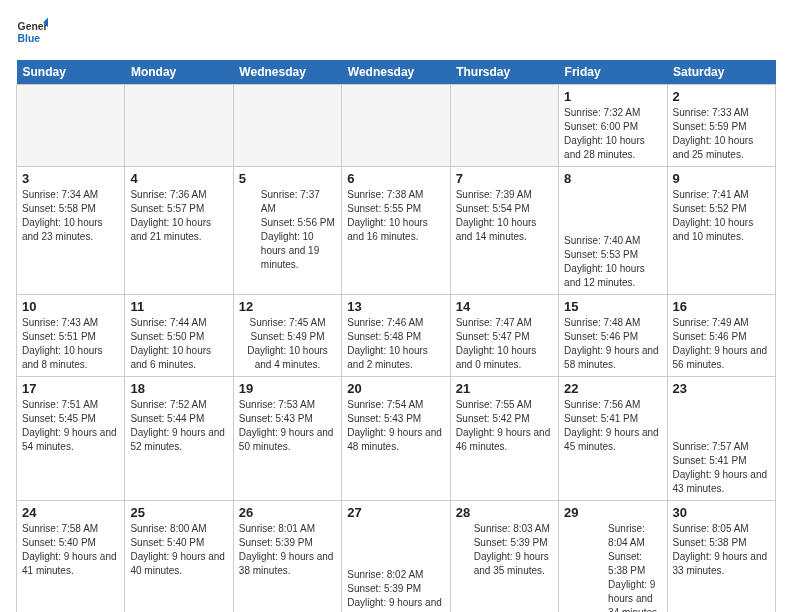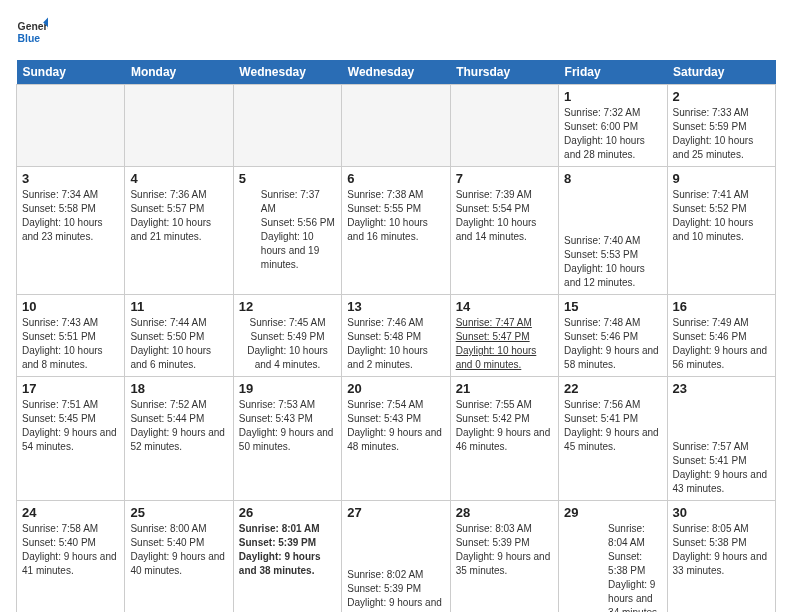--- a/index.html
+++ b/index.html
@@ -187,21 +187,21 @@
 Daylight: 10 hours and 4 minutes.</div>
         </td>
         <td>
           <div class="day-num">13</div>
           <div class="day-info" style="white-space: pre-line;">Sunrise: 7:46 AM
 Sunset: 5:48 PM
 Daylight: 10 hours and 2 minutes.</div>
         </td>
         <td>
           <div class="day-num">14</div>
-          <div class="day-info" style="white-space: pre-line; text-decoration: underline;">Sunrise: 7:47 AM
+          <div class="day-info" style="white-space: pre-line;">Sunrise: 7:47 AM
 Sunset: 5:47 PM
 Daylight: 10 hours and 0 minutes.</div>
         </td>
         <td>
           <div class="day-num">15</div>
           <div class="day-info" style="white-space: pre-line;">Sunrise: 7:48 AM
 Sunset: 5:46 PM
 Daylight: 9 hours and 58 minutes.</div>
         </td>
         <td>
@@ -263,33 +263,33 @@
 Daylight: 9 hours and 41 minutes.</div>
         </td>
         <td>
           <div class="day-num">25</div>
           <div class="day-info" style="white-space: pre-line;">Sunrise: 8:00 AM
 Sunset: 5:40 PM
 Daylight: 9 hours and 40 minutes.</div>
         </td>
         <td>
           <div class="day-num">26</div>
-          <div class="day-info" style="white-space: pre-line; font-weight: bold;">Sunrise: 8:01 AM
+          <div class="day-info" style="white-space: pre-line;">Sunrise: 8:01 AM
 Sunset: 5:39 PM
 Daylight: 9 hours and 38 minutes.</div>
         </td>
         <td>
           <div class="day-num">27</div>
           <div class="day-info" style="white-space: pre-line; margin-top: 48px;">Sunrise: 8:02 AM
 Sunset: 5:39 PM
 Daylight: 9 hours and 37 minutes.</div>
         </td>
         <td>
           <div class="day-num">28</div>
-          <div class="day-info" style="white-space: pre-line;">Sunrise: 8:03 AM
+          <div class="day-info" style="white-space: pre-line; margin-left: 18px;">Sunrise: 8:03 AM
 Sunset: 5:39 PM
 Daylight: 9 hours and 35 minutes.</div>
         </td>
         <td>
           <div class="day-num">29</div>
           <div class="day-info" style="white-space: pre-line; margin-left: 44px;">Sunrise: 8:04 AM
 Sunset: 5:38 PM
 Daylight: 9 hours and 34 minutes.</div>
         </td>
         <td>

